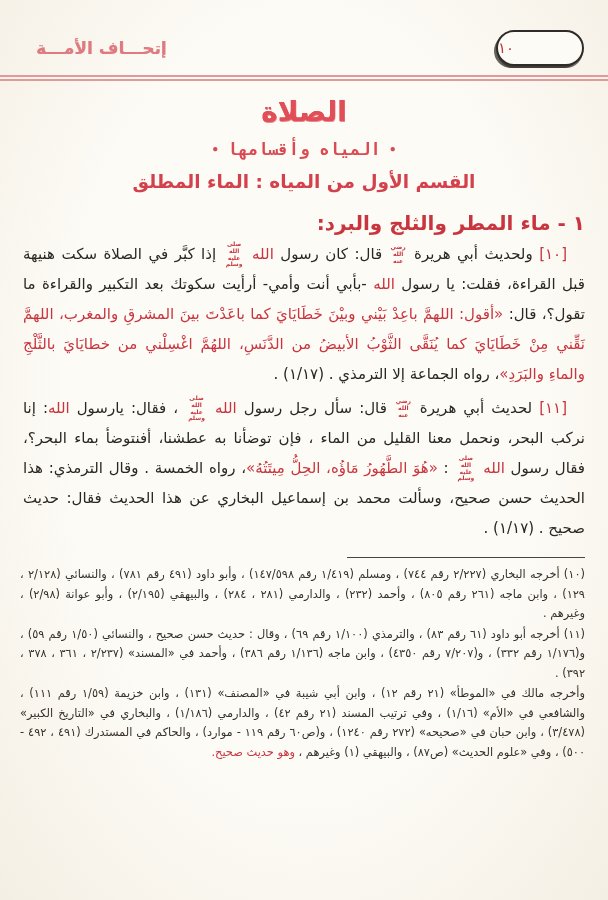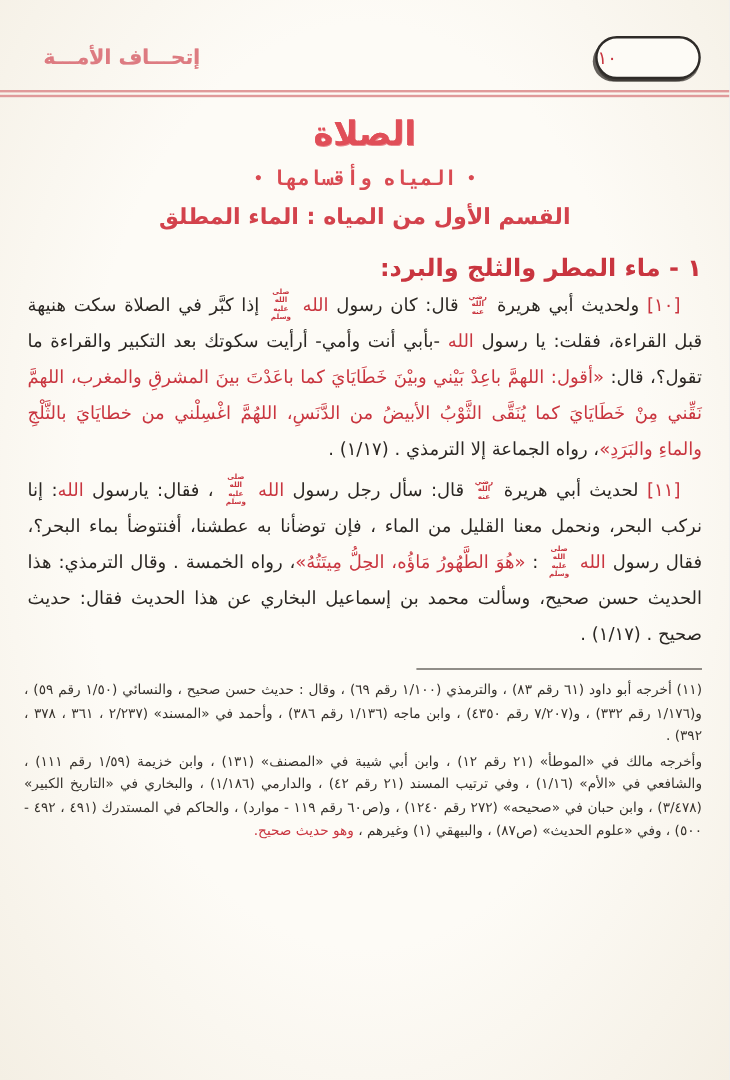--- a/index.html
+++ b/index.html
@@ -158,17 +158,18 @@
     <p class="hadith"><span class="seg-redb">[١٠] </span><span class="seg-n">ولحديث أبي هريرة </span><span class="seg-ra">رضي الله عنه</span><span class="seg-n"> قال: كان رسول </span><span class="seg-red">الله</span><span class="seg-n"> </span><span class="seg-saw">صلى الله عليه وسلم</span><span class="seg-n"> إذا كبَّر في الصلاة سكت هنيهة قبل القراءة، فقلت: يا رسول </span><span class="seg-red">الله</span><span class="seg-n"> -بأبي أنت وأمي- أرأيت سكوتك بعد التكبير والقراءة ما تقول؟، قال: </span><span class="seg-redb">«أقول: اللهمَّ باعِدْ بَيْني وبيْنَ خَطَايَايَ كما باعَدْتَ بينَ المشرقِ والمغرب، اللهمَّ نَقِّني مِنْ خَطَايَايَ كما يُنَقَّى الثَّوْبُ الأبيضُ من الدَّنَسِ، اللهُمَّ اغْسِلْني من خطايَايَ بالثَّلْجِ والماءِ والبَرَدِ»</span><span class="seg-n">، رواه الجماعة إلا الترمذي . (١/١٧) .</span></p>
 
     <p class="hadith"><span class="seg-redb">[١١] </span><span class="seg-n">لحديث أبي هريرة </span><span class="seg-ra">رضي الله عنه</span><span class="seg-n"> قال: سأل رجل رسول </span><span class="seg-red">الله</span><span class="seg-n"> </span><span class="seg-saw">صلى الله عليه وسلم</span><span class="seg-n"> ، فقال: يارسول </span><span class="seg-red">الله</span><span class="seg-n">: إنا نركب البحر، ونحمل معنا القليل من الماء ، فإن توضأنا به عطشنا، أفنتوضأ بماء البحر؟، فقال رسول </span><span class="seg-red">الله</span><span class="seg-n"> </span><span class="seg-saw">صلى الله عليه وسلم</span><span class="seg-n"> : </span><span class="seg-redb">«هُوَ الطَّهُورُ مَاؤُه، الحِلُّ مِيتَتُهُ»</span><span class="seg-n">، رواه الخمسة . وقال الترمذي: هذا الحديث حسن صحيح، وسألت محمد بن إسماعيل البخاري عن هذا الحديث فقال: حديث صحيح . (١/١٧) .</span></p>
   </div>
 
   <div class="body-area">
     <div class="footnote-rule"></div>
   </div>
 
   <div class="footnotes">
+    <p class="footnote"><span class="seg-n">(١٠) أخرجه البخاري (٢/٢٢٧ رقم ٧٤٤) ، ومسلم (١/٤١٩ رقم ١٤٧/٥٩٨) ، وأبو داود (٤٩١ رقم ٧٨١) ، والنسائي (٢/١٢٨ ، ١٢٩) ، وابن ماجه (٢٦١ رقم ٨٠٥) ، وأحمد (٢٣٢) ، والدارمي (٢٨١ ، ٢٨٤) ، والبيهقي (٢/١٩٥) ، وأبو عوانة (٢/٩٨) ، وغيرهم .</span></p>
     <p class="footnote"><span class="seg-n">(١١) أخرجه أبو داود (٦١ رقم ٨٣) ، والترمذي (١/١٠٠ رقم ٦٩) ، وقال : حديث حسن صحيح ، والنسائي (١/٥٠ رقم ٥٩) ، و(١/١٧٦ رقم ٣٣٢) ، و(٧/٢٠٧ رقم ٤٣٥٠) ، وابن ماجه (١/١٣٦ رقم ٣٨٦) ، وأحمد في «المسند» (٢/٢٣٧ ، ٣٦١ ، ٣٧٨ ، ٣٩٢) .</span></p>
     <p class="footnote"><span class="seg-n">وأخرجه مالك في «الموطأ» (٢١ رقم ١٢) ، وابن أبي شيبة في «المصنف» (١٣١) ، وابن خزيمة (١/٥٩ رقم ١١١) ، والشافعي في «الأم» (١/١٦) ، وفي ترتيب المسند (٢١ رقم ٤٢) ، والدارمي (١/١٨٦) ، والبخاري في «التاريخ الكبير» (٣/٤٧٨) ، وابن حبان في «صحيحه» (٢٧٢ رقم ١٢٤٠) ، و(ص٦٠ رقم ١١٩ - موارد) ، والحاكم في المستدرك (٤٩١ ، ٤٩٢ - ٥٠٠) ، وفي «علوم الحديث» (ص٨٧) ، والبيهقي (١) وغيرهم ، </span><span class="seg-red">وهو حديث صحيح.</span></p>
   </div>
 
 </div>
 
 </body></html>

